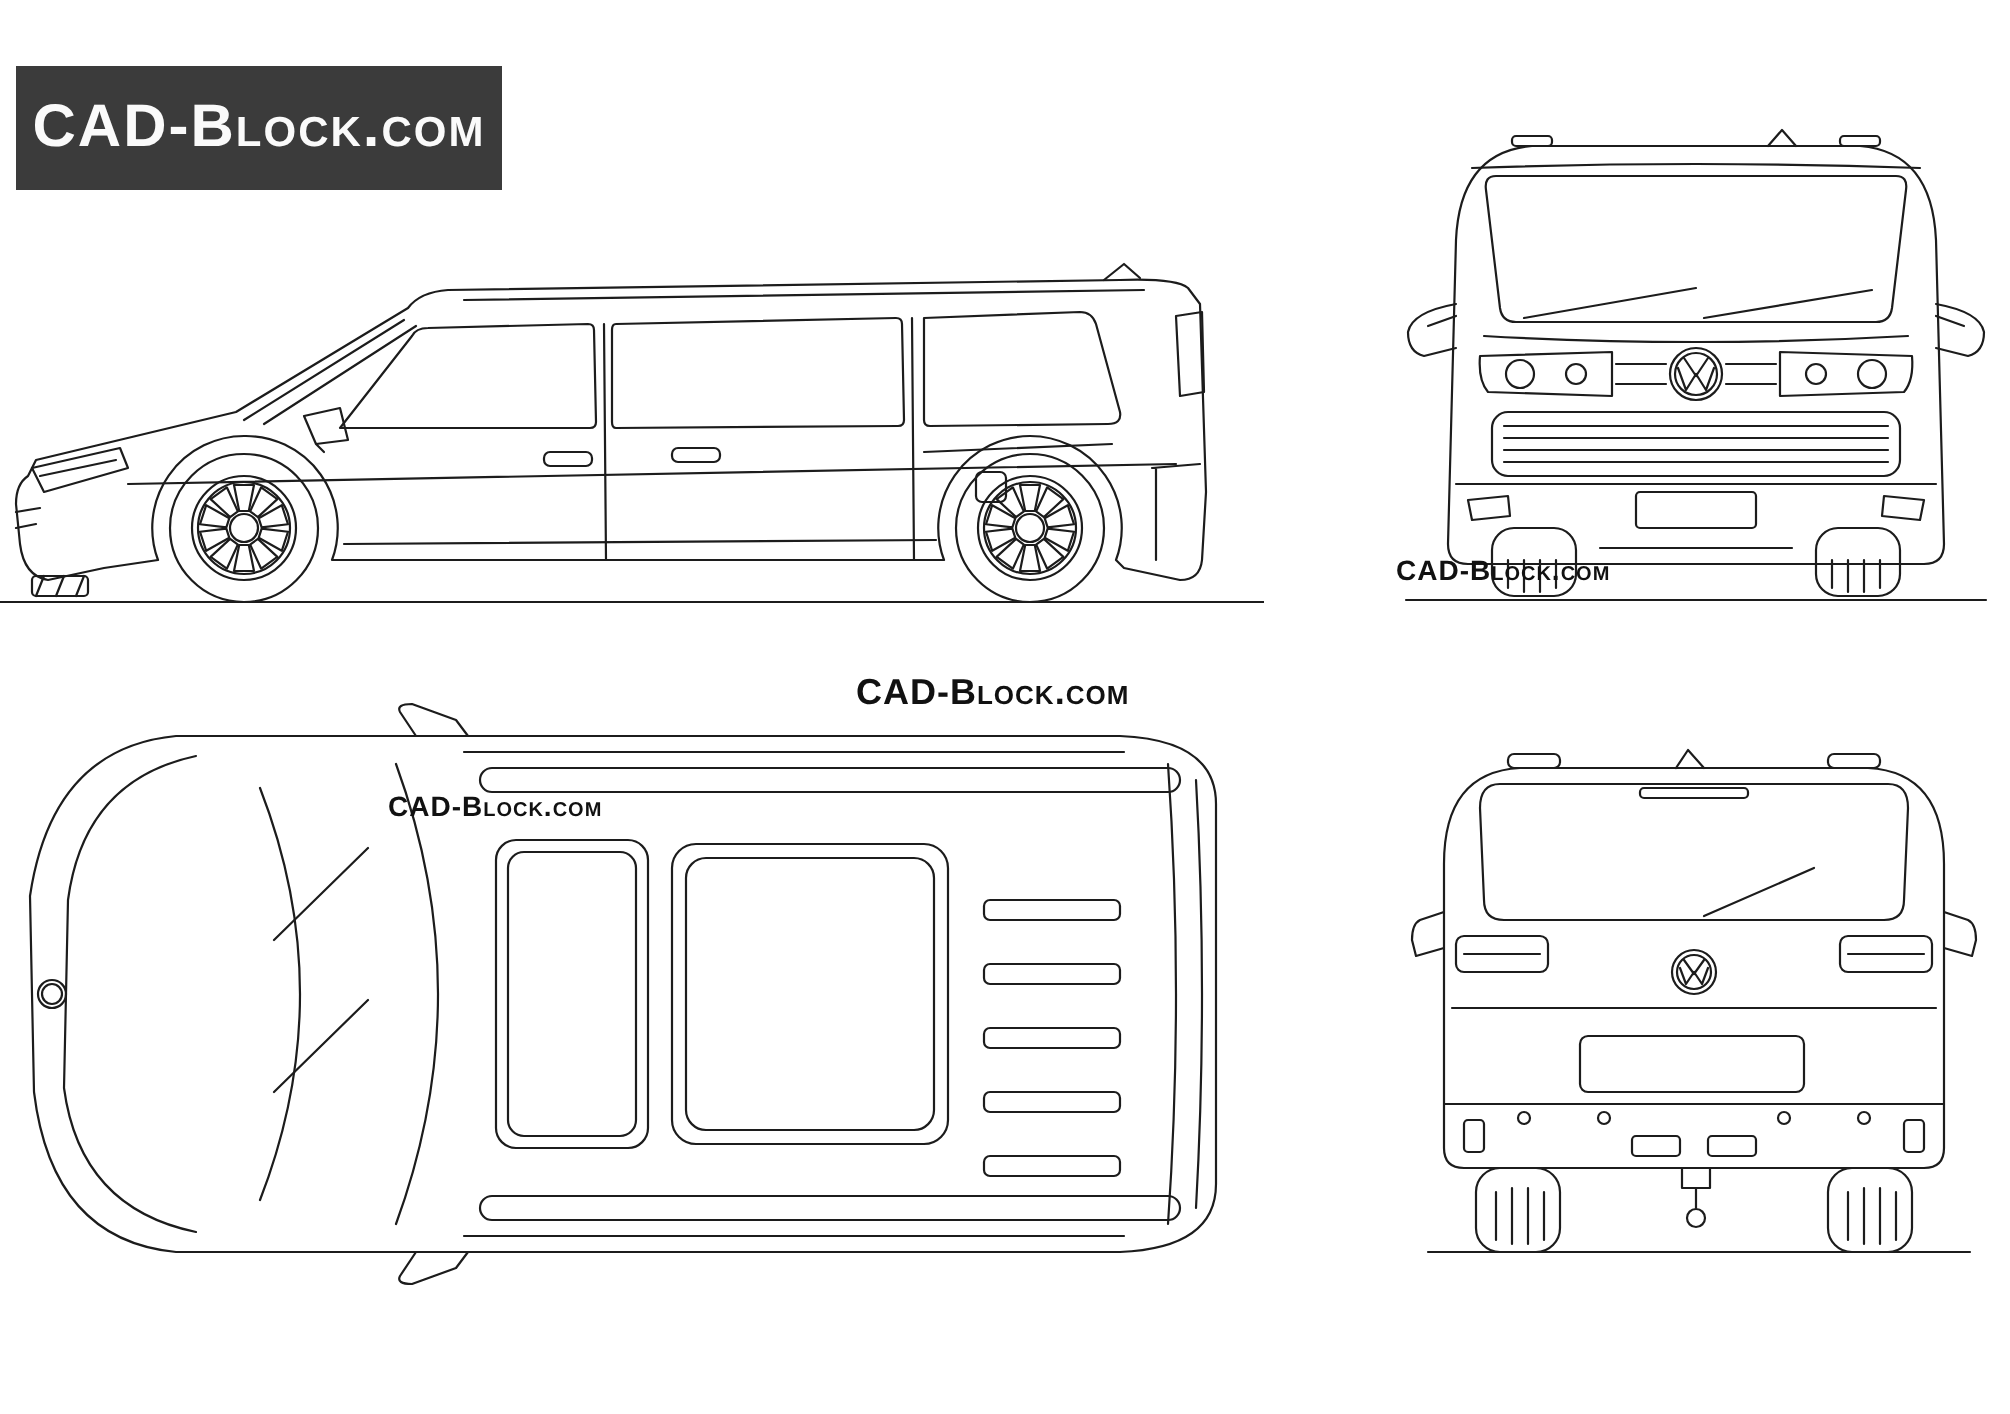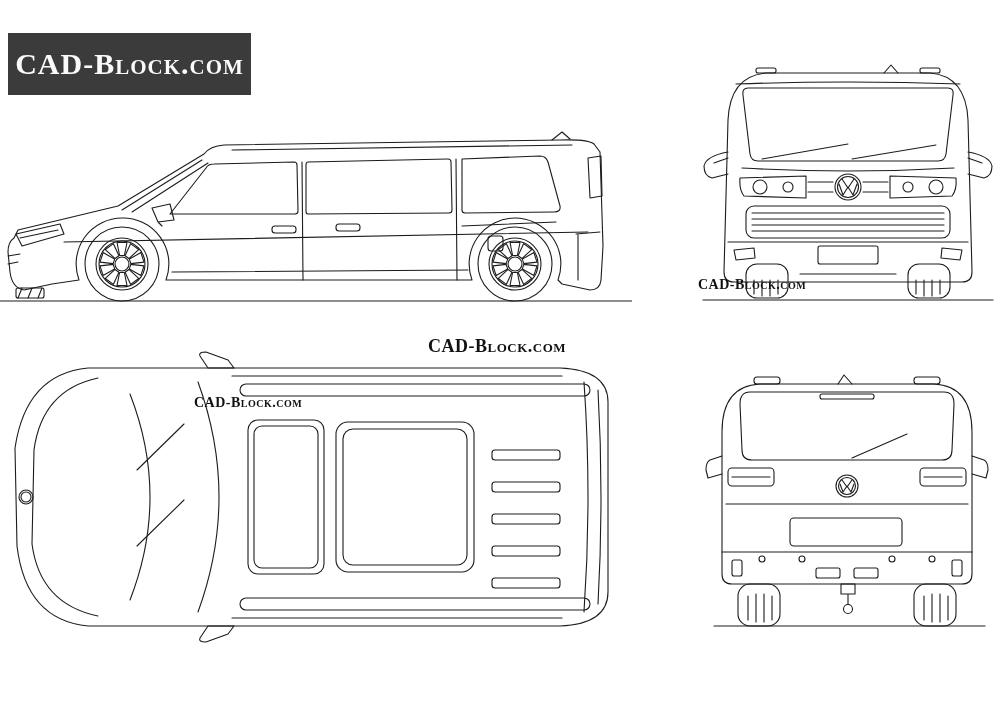--- a/index.html
+++ b/index.html
@@ -1,21 +1,21 @@
 <!DOCTYPE html>
 <html style="--page-bg: #ffffff; --line: #1c1c1c; --header-bg: #3b3b3b; --header-text: #fafafa; --watermark: #111111;"><head>
 <meta charset="utf-8">
 <style>
   * { margin:0; padding:0; box-sizing:border-box; }
   html,body { background:#ffffff; }
   .page {
     position:relative; width:1005px; height:707px;
     background: var(--page-bg, #ffffff);
     overflow:hidden;
-    font-family:Liberation Serif, serif;
+    font-family:Liberation Sans, sans-serif;
   }
   .view { position:absolute; display:block; color: var(--line, #1c1c1c); }
   .view * { fill:none; stroke:currentColor; stroke-width:1.1; stroke-linecap:round; stroke-linejoin:round; }
   .header-badge {
     position:absolute; left:8px; top:33px; width:243px; height:62px;
     background: var(--header-bg, #3b3b3b);
     color: var(--header-text, #fafafa);
     display:flex; align-items:center; justify-content:center;
     font-variant:small-caps; font-weight:bold; font-size:30px;
     letter-spacing:1px; z-index:6;

